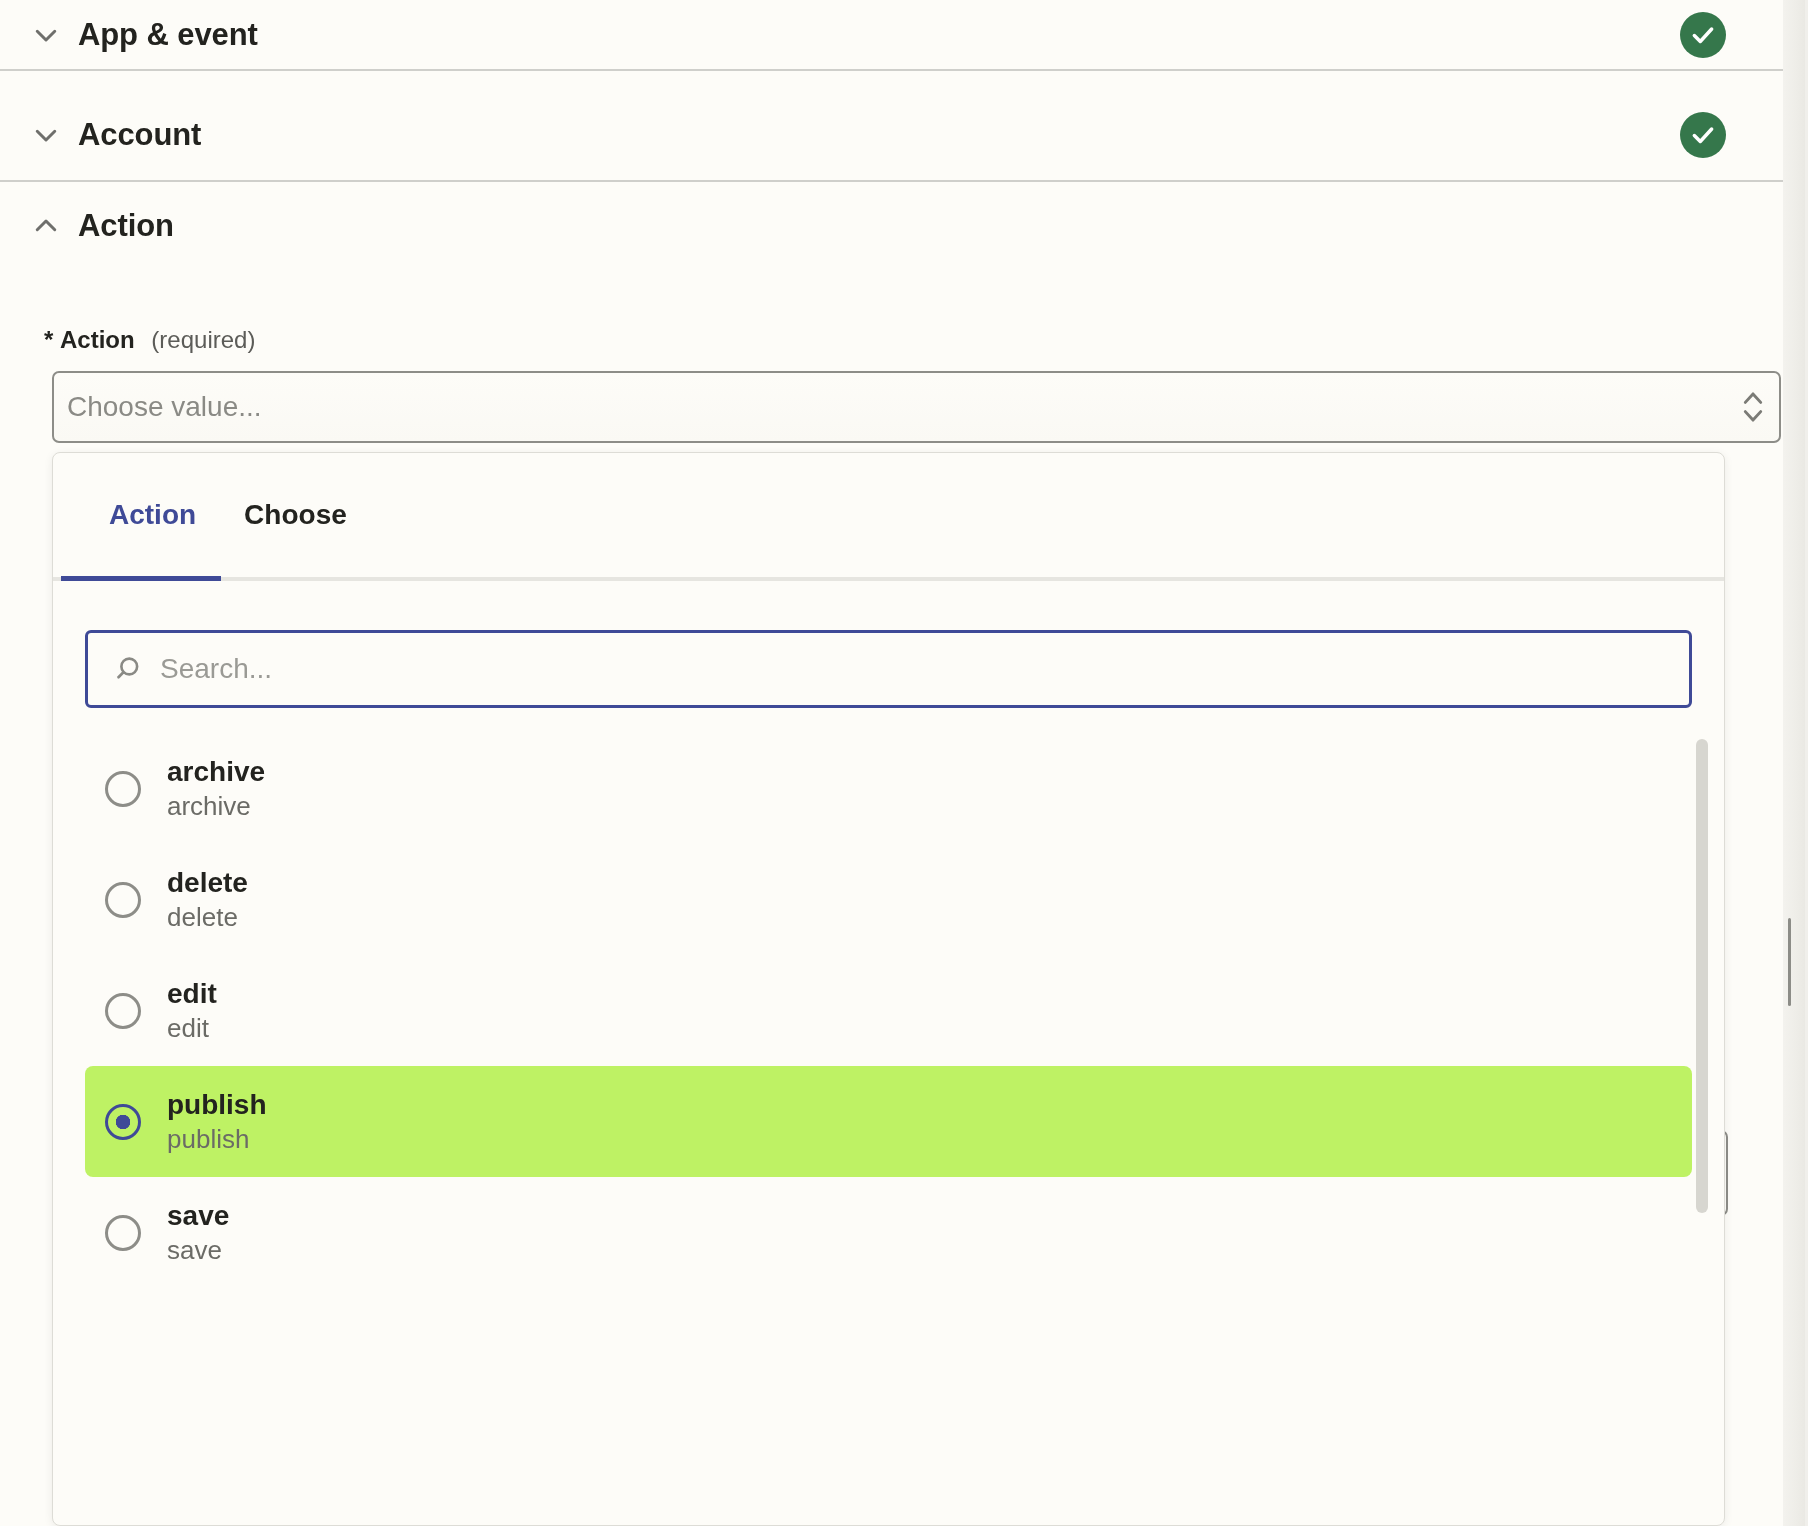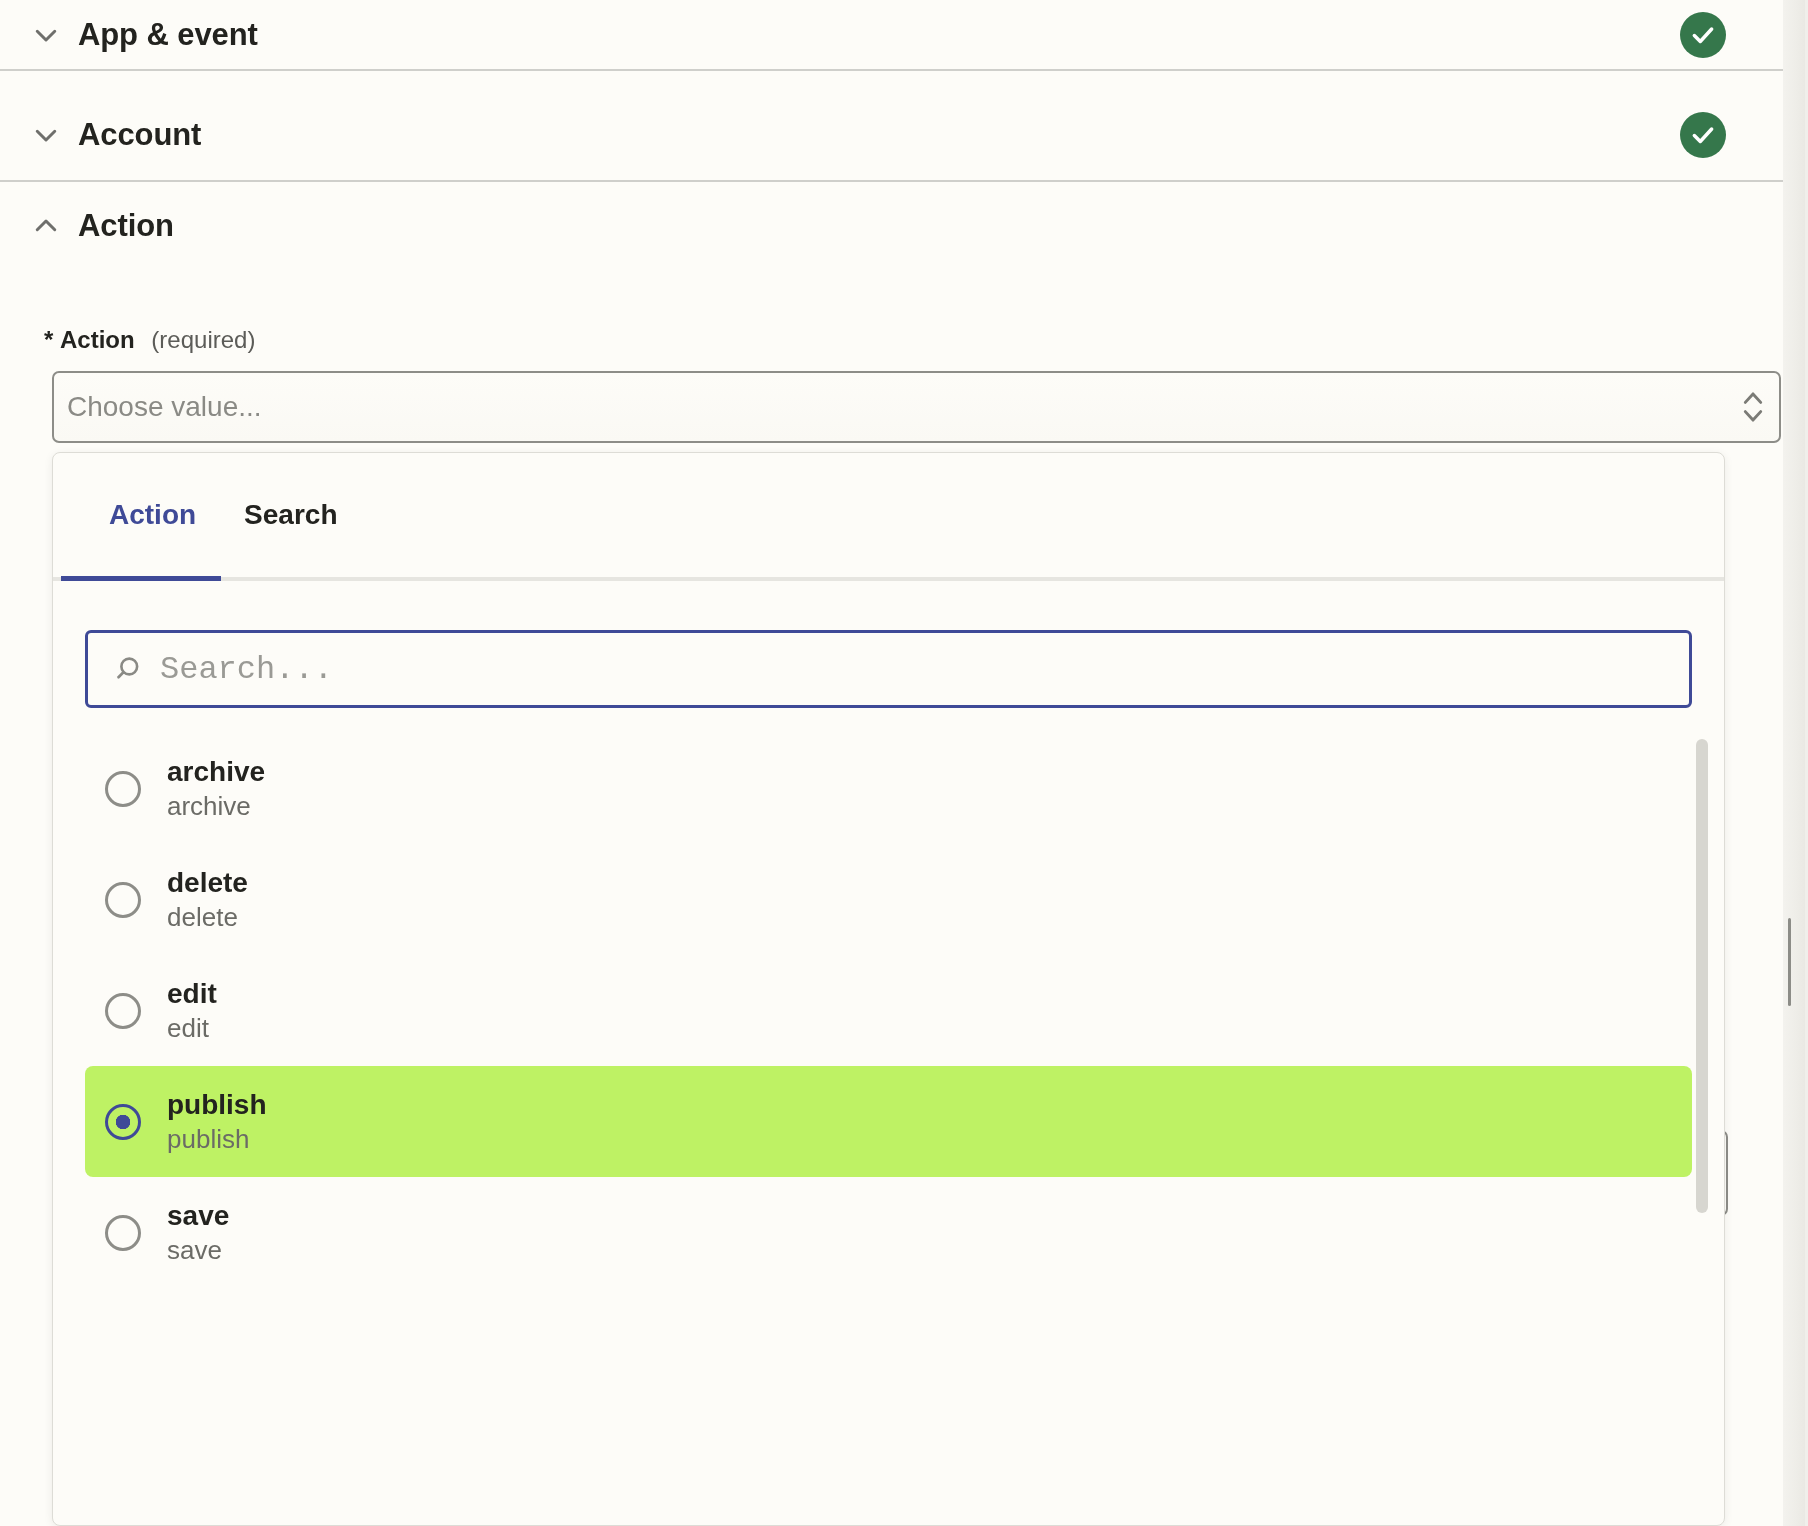--- a/index.html
+++ b/index.html
@@ -215,22 +215,22 @@
     display: flex;
     align-items: center;
     justify-content: center;
     color: #8a8a85;
   }
   #option-search {
     flex: 1 1 auto;
     border: none;
     outline: none;
     background: transparent;
-    font-family: Liberation Mono, monospace;
-    font-size: 32px;
+    font-family: Liberation Sans, sans-serif;
+    font-size: 28px;
     color: #23231f;
     padding-left: 12px;
   }
   #option-search::placeholder { color: #9a9a95; }
 
   
   #option-list {
     position: absolute;
     left: 0;
     top: 280px;
@@ -388,21 +388,21 @@
       </span>
     </div>
 
     <div id="action-dropdown">
 
       <div id="dropdown-tabs">
         <div class="tab active">
           <span>Action</span>
         </div>
         <div class="tab">
-          <span>Search</span>
+          <span>Choose</span>
         </div>
         <div class="tab-underline"></div>
       </div>
 
       <div id="option-search-wrap">
         <span id="search-icon-holder">
           <svg width="30" height="30" viewBox="0 0 24 24" fill="none" stroke="currentColor" stroke-width="2.1" stroke-linecap="round">
             <circle cx="13" cy="10" r="6.3"></circle>
             <line x1="8.3" y1="14.6" x2="4.4" y2="18.6"></line>
           </svg>

